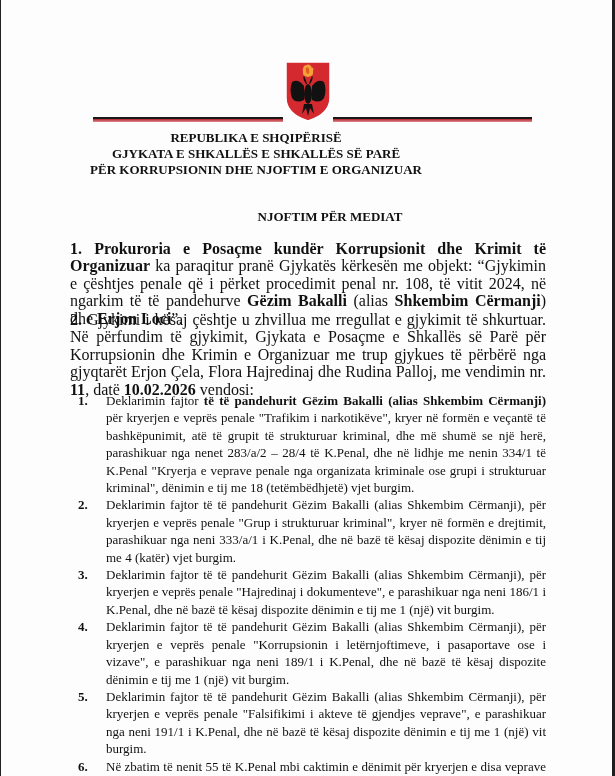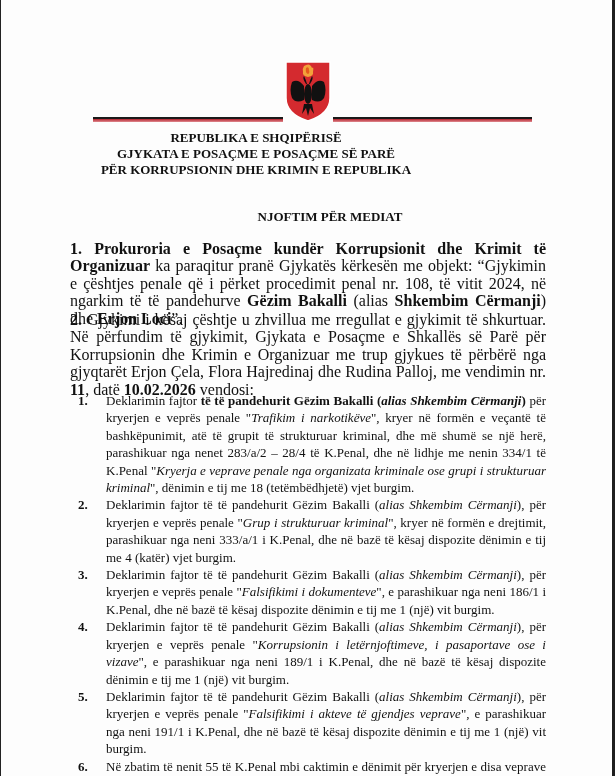--- a/index.html
+++ b/index.html
@@ -25,21 +25,21 @@
   .notice-title { position: absolute; top: 209px; left: 0; width: 612px; text-align: center; font-weight: bold; font-size: 13px; padding-left: 24px; }
 
   .para { position: absolute; left: 70px; width: 476px; font-size: 16px; line-height: 17.4px; text-align: justify; }
   .p1 { top: 240px; }
   .p2 { top: 311px; }
 
   ol.verdict { position: absolute; left: 78px; top: 392px; width: 468px; margin: 0; padding: 0; list-style: none; font-size: 13px; line-height: 17.4px; }
   ol.verdict li { position: relative; padding-left: 28px; text-align: justify; }
   ol.verdict li .num { position: absolute; left: 0; top: 0; font-weight: bold; }
   .b { font-weight: bold; }
-  .i { font-style: italic; }
+  .i { }
 </style>
 </head>
 <body>
 
 <div class="page">
 
   <div class="header-line hl-left">
     <div class="black"></div>
       <div class="red"></div>
   </div>
@@ -59,34 +59,34 @@
         <path d="M28 26 Q34 18 40 22 Q43 30 40 38 Q36 44 28 40 Z"></path>
         <path d="M22 24 Q18 18 20 16 Q22 20 23 24 Z"></path>
         <path d="M26 24 Q30 18 28 16 Q26 20 25 24 Z"></path>
         <path d="M20 44 L18 54 L22 48 L24 56 L26 48 L30 54 L28 44 Z"></path>
       </g>
     </svg>
   </div>
 
   <div class="title-block">
     <div>REPUBLIKA E SHQIPËRISË</div>
-    <div>GJYKATA E POSAÇME E POSAÇME SË PARË</div>
-    <div>PËR KORRUPSIONIN DHE KRIMIN E REPUBLIKA</div>
+    <div>GJYKATA E SHKALLËS E SHKALLËS SË PARË</div>
+    <div>PËR KORRUPSIONIN DHE NJOFTIM E ORGANIZUAR</div>
   </div>
 
   <div class="notice-title">NJOFTIM PËR MEDIAT</div>
 
   <div class="para p1"><span class="b">1.</span> <span class="b">Prokuroria e Posaçme kundër Korrupsionit dhe Krimit të Organizuar</span><span> ka paraqitur pranë Gjykatës kërkesën me objekt: “Gjykimin e çështjes penale që i përket procedimit penal nr. 108, të vitit 2024, në ngarkim të të pandehurve </span><span class="b">Gëzim Bakalli</span><span> (alias </span><span class="b">Shkembim Cërmanji</span><span>) dhe </span><span class="b">Erjon Loci</span><span>”.</span></div>
 
   <div class="para p2"><span class="b">2.</span><span> Gjykimi i kësaj çështje u zhvillua me rregullat e gjykimit të shkurtuar. Në përfundim të gjykimit, Gjykata e Posaçme e Shkallës së Parë për Korrupsionin dhe Krimin e Organizuar me trup gjykues të përbërë nga gjyqtarët Erjon Çela, Flora Hajredinaj dhe Rudina Palloj, me vendimin nr. </span><span class="b">11</span><span>, datë </span><span class="b">10.02.2026</span><span> vendosi:</span></div>
 
   <ol class="verdict" id="verdict-list">
       <li><span class="num">1.</span><span>Deklarimin fajtor </span><span class="b">të të pandehurit Gëzim Bakalli (</span><span class="b i">alias Shkembim Cërmanji</span><span class="b">)</span><span> për kryerjen e veprës penale "</span><span class="i">Trafikim i narkotikëve</span><span>", kryer në formën e veçantë të bashkëpunimit, atë të grupit të strukturuar kriminal, dhe më shumë se një herë, parashikuar nga nenet 283/a/2 – 28/4 të K.Penal, dhe në lidhje me nenin 334/1 të K.Penal "</span><span class="i">Kryerja e veprave penale nga organizata kriminale ose grupi i strukturuar kriminal</span><span>", dënimin e tij me 18 (tetëmbëdhjetë) vjet burgim.</span></li>
       <li><span class="num">2.</span><span>Deklarimin fajtor të të pandehurit Gëzim Bakalli (</span><span class="i">alias Shkembim Cërmanji</span><span>), për kryerjen e veprës penale "</span><span class="i">Grup i strukturuar kriminal</span><span>", kryer në formën e drejtimit, parashikuar nga neni 333/a/1 i K.Penal, dhe në bazë të kësaj dispozite dënimin e tij me 4 (katër) vjet burgim.</span></li>
-      <li><span class="num">3.</span><span>Deklarimin fajtor të të pandehurit Gëzim Bakalli (</span><span class="i">alias Shkembim Cërmanji</span><span>), për kryerjen e veprës penale "</span><span class="i">Falsifikimi i dokumenteve</span><span>", e parashikuar nga neni 186/1 i K.Penal, dhe në bazë të kësaj dispozite dënimin e tij me 1 (një) vit burgim.</span></li>
+      <li><span class="num">3.</span><span>Deklarimin fajtor të të pandehurit Gëzim Bakalli (</span><span class="i">alias Shkembim Cërmanji</span><span>), për kryerjen e veprës penale "</span><span class="i">Hajredinaj i dokumenteve</span><span>", e parashikuar nga neni 186/1 i K.Penal, dhe në bazë të kësaj dispozite dënimin e tij me 1 (një) vit burgim.</span></li>
       <li><span class="num">4.</span><span>Deklarimin fajtor të të pandehurit Gëzim Bakalli (</span><span class="i">alias Shkembim Cërmanji</span><span>), për kryerjen e veprës penale "</span><span class="i">Korrupsionin i letërnjoftimeve, i pasaportave ose i vizave</span><span>", e parashikuar nga neni 189/1 i K.Penal, dhe në bazë të kësaj dispozite dënimin e tij me 1 (një) vit burgim.</span></li>
       <li><span class="num">5.</span><span>Deklarimin fajtor të të pandehurit Gëzim Bakalli (</span><span class="i">alias Shkembim Cërmanji</span><span>), për kryerjen e veprës penale "</span><span class="i">Falsifikimi i akteve të gjendjes veprave</span><span>", e parashikuar nga neni 191/1 i K.Penal, dhe në bazë të kësaj dispozite dënimin e tij me 1 (një) vit burgim.</span></li>
       <li><span class="num">6.</span><span>Në zbatim të nenit 55 të K.Penal mbi caktimin e dënimit për kryerjen e disa veprave penale, i pandehuri Gëzim Bakalli (</span><span class="i">alias Shkembim Cërmanji</span><span>) dënohet me një dënim të vetëm prej</span></li>
     </ol>
 </div>
 
 <div class="left-edge"></div>
 <div class="right-edge"></div>
 
 </body></html>

